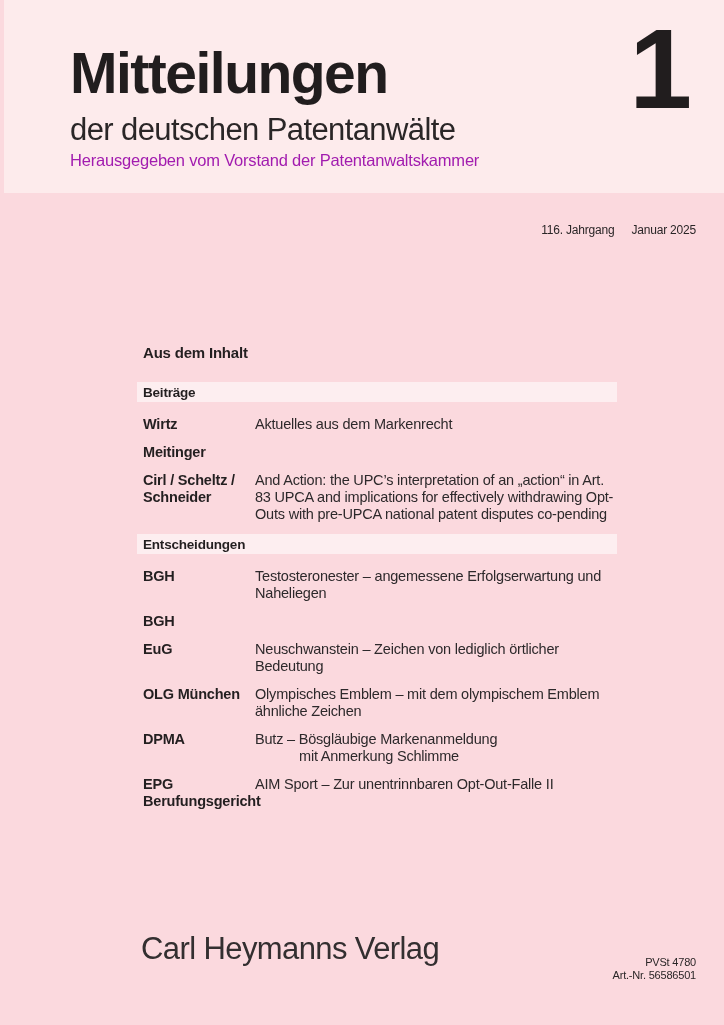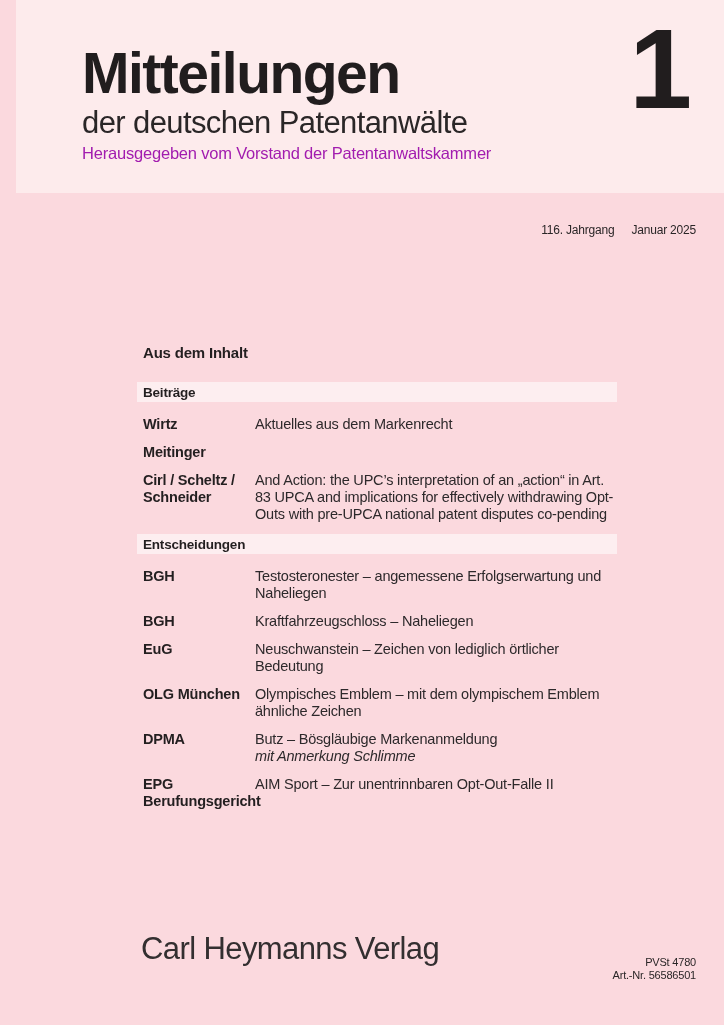--- a/index.html
+++ b/index.html
@@ -21,41 +21,41 @@
     width:724px;
     height:1025px;
     background:var(--bg);
     overflow:hidden;
     letter-spacing:-0.2px;
   }
 
   
   .masthead-left{
     position:absolute;
-    left:16px; top:72;
+    left:4px; top:72;
     width:564px; height:193px;
     background:var(--panel);
   }
   .masthead-text{
     position:absolute;
     left:66px; top:44px;
   }
   .journal-title{
     font-size:57px;
     font-weight:700;
     letter-spacing:-1.5px;
     line-height:58px;
     color:#211d1e;
   }
   .journal-subtitle{
     font-size:31px;
     font-weight:400;
     letter-spacing:-0.6px;
     line-height:36px;
-    margin-top:3px;
+    margin-top:10px;
     color:#2a2627;
   }
   .journal-tagline{
     font-size:16.5px;
     font-weight:400;
     letter-spacing:-0.2px;
     line-height:19px;
     margin-top:3px;
     color:#a21caf;
   }
@@ -122,21 +122,21 @@
     padding-left:6px;
     padding-right:4px;
     color:#231f20;
   }
   .toc-title{
     font-weight:400;
     color:#2d292b;
     hyphens:manual;
   }
   .toc-note{
-    font-style:italic;
+    margin-left:44px;
   }
 
   
   .publisher{
     position:absolute;
     left:141px; top:931px;
     font-size:31px;
     font-weight:400;
     letter-spacing:-0.6px;
     color:#332f30;
@@ -195,23 +195,20 @@
         <section class="section">
           <div class="section-bar">Entscheidungen</div>
           <div class="toc-row">
             <div class="toc-author">BGH</div>
             <div>
               <div class="toc-title">Testosteronester – angemessene Erfolgserwartung und Naheliegen</div>
             </div>
           </div>
           <div class="toc-row">
             <div class="toc-author">BGH</div>
-            <div>
-              <div class="toc-title">Kraftfahrzeugschloss – Naheliegen</div>
-            </div>
           </div>
           <div class="toc-row">
             <div class="toc-author">EuG</div>
             <div>
               <div class="toc-title">Neuschwanstein – Zeichen von lediglich örtlicher Bedeutung</div>
             </div>
           </div>
           <div class="toc-row">
             <div class="toc-author">OLG München</div>
             <div>

